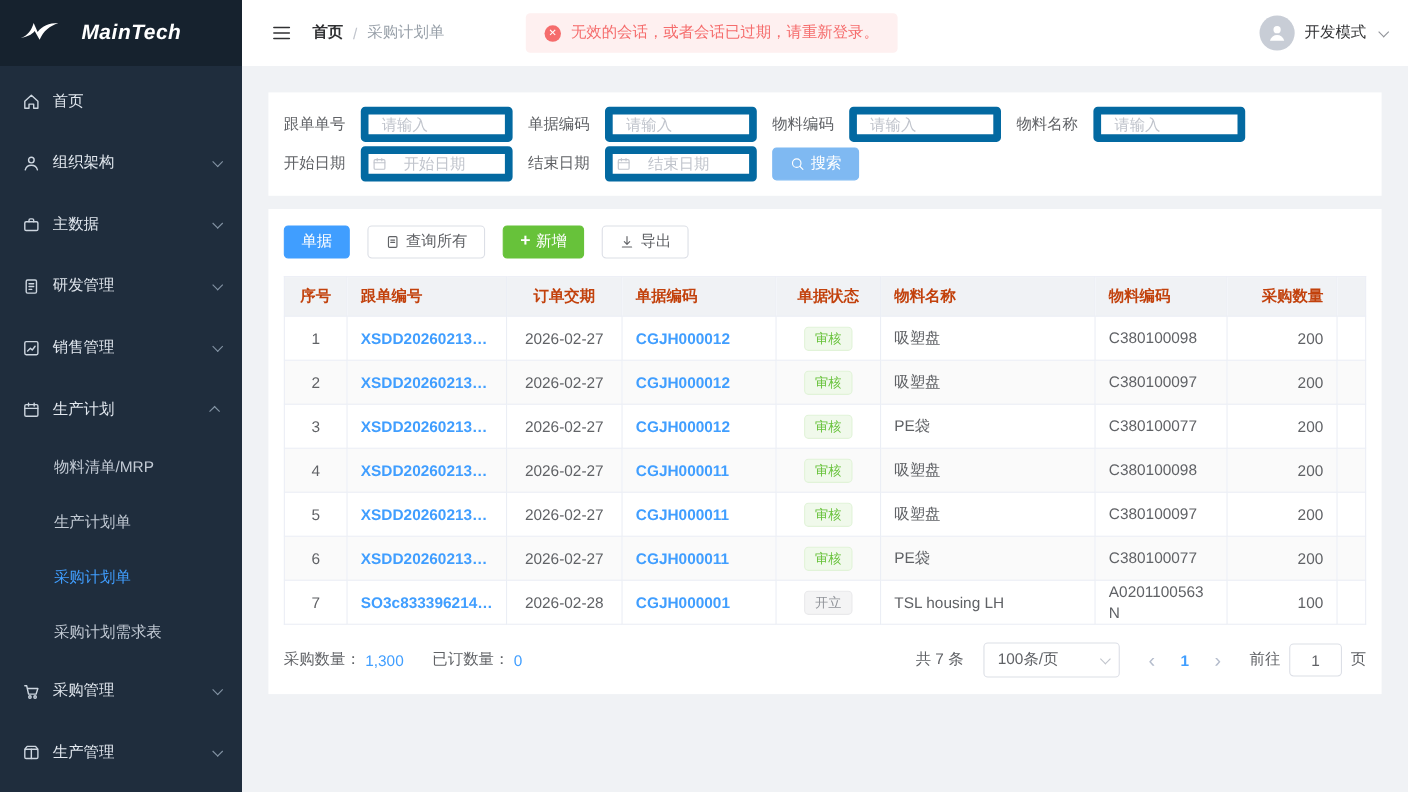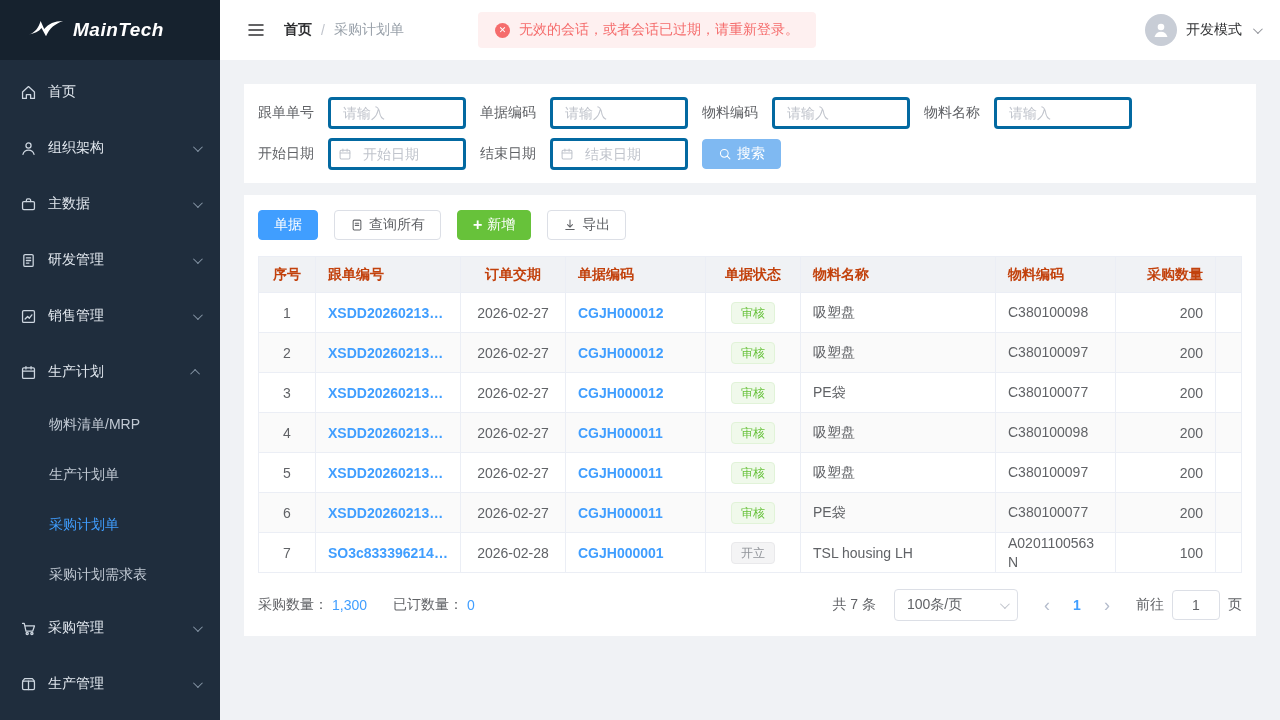--- a/index.html
+++ b/index.html
@@ -1,21 +1,21 @@
 <!DOCTYPE html>
 <html style="--primary: #409eff; --success: #67c23a; --danger: #f56c6c; --sidebar-bg: #1f2d3d; --sidebar-logo-bg: #16222e; --search-button: #7fb9f2;"><head>
 <meta charset="utf-8">
 <style>
   *{box-sizing:border-box;margin:0;padding:0;font-family:"Liberation Sans",sans-serif}
   html,body{width:1280px;height:720px;overflow:hidden;background:#f0f2f5;font-size:14px;color:#303133}
   .app{display:flex;width:1280px;height:720px}
 
   
   .sidebar{width:220px;flex-shrink:0;background:var(--sidebar-bg,#1f2d3d);display:flex;flex-direction:column}
-  .logo{height:60px;background:var(--sidebar-logo-bg,#16222e);display:flex;align-items:center;gap:9px;padding-left:28px}
+  .logo{height:60px;background:var(--sidebar-logo-bg,#16222e);display:flex;align-items:center;gap:20px;padding-left:18px}
   .logo-text{color:#fff;font-size:19px;font-weight:bold;font-style:italic;letter-spacing:.5px}
   .menu{flex:1;padding-top:4px;overflow:hidden}
   .menu-item{height:56px;display:flex;align-items:center;padding:0 20px;color:#e2e8ef;cursor:pointer}
   .menu-item .icon{width:17px;height:17px;margin-right:11px;color:#cdd6e0}
   .menu-item .chev{margin-left:auto;color:#8494a5}
   .submenu-item{height:50px;display:flex;align-items:center;padding-left:49px;color:#c2cad4;cursor:pointer}
   .submenu-item.active{color:var(--primary,#409eff)}
 
   
   .main{flex:1;min-width:0;display:flex;flex-direction:column}
@@ -29,24 +29,24 @@
   .err-ic{width:15px;height:15px;border-radius:50%;background:var(--danger,#f56c6c);color:#fff;font-size:9px;display:flex;align-items:center;justify-content:center;flex-shrink:0}
   .user-area{margin-left:auto;display:flex;align-items:center;gap:9px;cursor:pointer}
   .avatar{width:32px;height:32px;border-radius:50%;background:#c8cdd6;display:flex;align-items:center;justify-content:center;overflow:hidden}
   .user-area .chev{color:#909399;margin-left:2px}
 
   
   .content{padding:24px;height:660px;overflow:hidden}
   .card{background:#fff;border-radius:0}
   .filter-card{padding:13px 14px;margin-bottom:12px}
   .filter-row{display:flex;align-items:center;height:32px}
-  .filter-row + .filter-row{margin-top:9px}
+  .filter-row + .filter-row{margin-top:4px}
   .f-group{display:flex;align-items:center;margin-right:14px}
   .f-label{color:#606266;margin-right:14px;white-space:nowrap}
-  .f-input{width:138px;height:32px;border:3px solid #0369a1;border-radius:4px;padding:0 12px;font-size:14px;color:#606266;outline:none;background:#fff}
+  .f-input{width:138px;height:32px;border:7px solid #0369a1;border-radius:4px;padding:0 12px;font-size:14px;color:#606266;outline:none;background:#fff}
   .f-input::placeholder{color:#c0c4cc}
   .date-wrap{position:relative}
   .date-wrap .f-input{padding-left:32px}
   .date-ic{position:absolute;left:10px;top:9px;width:14px;height:14px;color:#c0c4cc}
 
   .table-card{padding:15px 14px}
   .toolbar{display:flex;gap:16px;margin-bottom:16px}
   .btn{height:30px;padding:0 15px;border-radius:4px;border:1px solid #dcdfe6;background:#fff;color:#606266;display:inline-flex;align-items:center;gap:5px;font-size:14px;cursor:pointer}
   .btn.primary{background:var(--primary,#409eff);border-color:var(--primary,#409eff);color:#fff}
   .btn.success{background:var(--success,#67c23a);border-color:var(--success,#67c23a);color:#fff}

